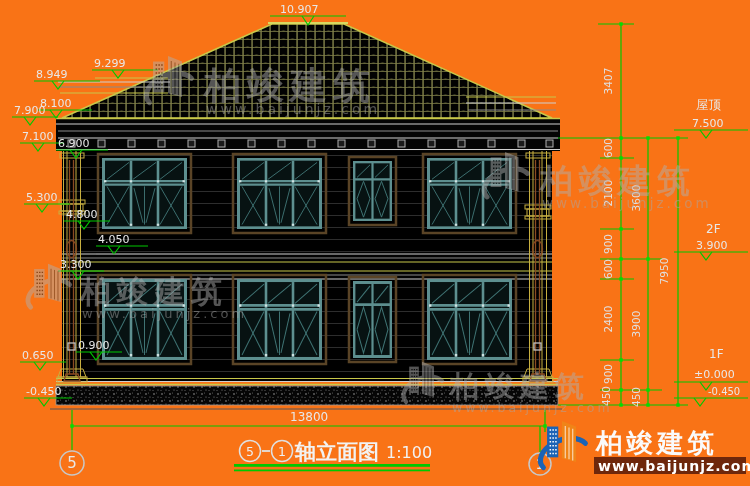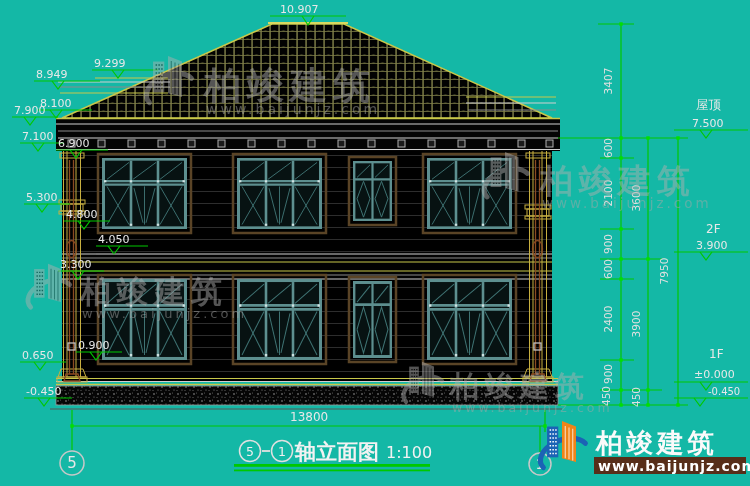--- a/index.html
+++ b/index.html
@@ -1,16 +1,16 @@
 <!DOCTYPE html>
 <html><head>
 <meta charset="utf-8">
 <style>
   html,body{margin:0;padding:0;background:#111;}
-  .stage{position:relative;width:750px;height:486px;background:#14b8a6;overflow:hidden;}
+  .stage{position:relative;width:750px;height:486px;background:#f97316;overflow:hidden;}
   svg{display:block;}
   text{font-family:"DejaVu Sans",sans-serif;}
   .wt{fill:#e8e8e8;font-size:11px;}
   .dt{fill:#e0e0e0;font-size:10.5px;}
   .g{stroke:#00c800;stroke-width:1.2;fill:none;}
   .tri{stroke:#00c800;stroke-width:1.2;fill:none;}
   .tick{fill:#00e000;}
   .wm-brand{fill:#b0b0b0;font-weight:bold;letter-spacing:6px;}
   .wm-url{fill:#a8a8a8;letter-spacing:3px;}
   .yl{stroke:#c8c84a;}

